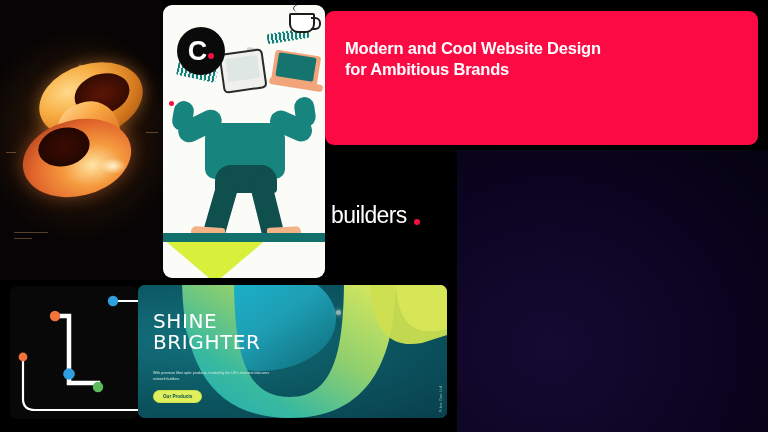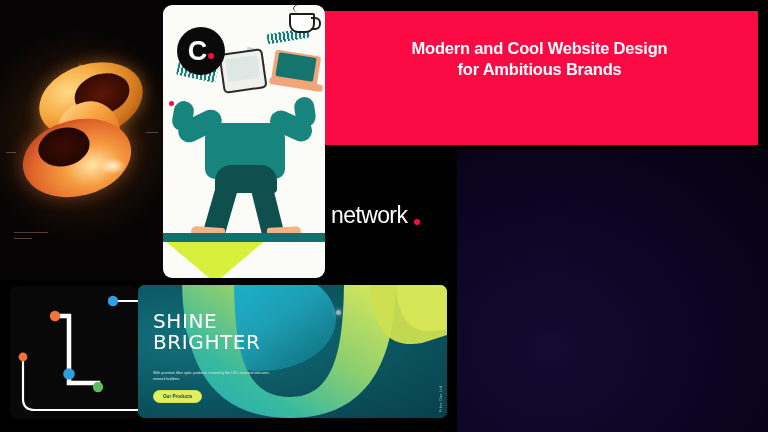--- a/index.html
+++ b/index.html
@@ -57,21 +57,21 @@
   .il-legL{position:absolute;left:48px;top:168px;width:22px;height:64px;background:#0f4f4d;transform:rotate(16deg);border-radius:6px;}
   .il-legR{position:absolute;left:92px;top:168px;width:22px;height:64px;background:#0f4f4d;transform:rotate(-14deg);border-radius:6px;}
   .il-hip{position:absolute;left:52px;top:160px;width:62px;height:28px;border-radius:16px 16px 4px 4px;background:#0f4f4d;}
   .il-shoeL{position:absolute;left:28px;top:222px;width:34px;height:11px;border-radius:5px 3px 3px 5px;background:#f2b387;transform:rotate(4deg);}
   .il-shoeR{position:absolute;left:104px;top:222px;width:34px;height:11px;border-radius:3px 5px 5px 3px;background:#f2b387;transform:rotate(-3deg);}
   .il-beam{position:absolute;left:0;top:228px;width:162px;height:9px;background:#12706c;}
   .il-light{position:absolute;left:30px;top:237px;width:0;height:0;border-left:22px solid transparent;border-right:22px solid transparent;
     border-top:41px solid #d8f03c;transform:scaleX(2.2);transform-origin:50% 0;}
 
   
-  .tile-red{position:absolute;left:325px;top:11px;width:433px;height:134px;border-radius:0;background:#fb0a44;text-align:center;}
+  .tile-red{position:absolute;left:325px;top:11px;width:433px;height:134px;border-radius:9px;background:#fb0a44;}
   .red-h{position:absolute;left:20px;top:27px;right:24px;color:#fff;font-size:16.5px;font-weight:700;
     line-height:1.30;letter-spacing:-0.2px;white-space:pre-line;}
 
   
   .tile-creative{position:absolute;left:325px;top:150px;width:120px;height:128px;background:#000;}
   .cre{position:absolute;left:6px;top:52px;color:#fff;font-size:23px;font-weight:500;letter-spacing:-0.6px;
     display:flex;align-items:flex-end;}
   .cre em{display:block;width:6px;height:6px;border-radius:50%;background:#f5103f;margin-left:7px;margin-bottom:4px;}
 
   
@@ -148,21 +148,21 @@
     </div>
   </div>
 
   <div class="tile-red">
     <div class="red-h">Modern and Cool Website Design
 for Ambitious Brands</div>
   </div>
 
   <div class="tile-creative">
     <div class="cre">
-      <span>network</span>
+      <span>builders</span>
       <em></em>
     </div>
   </div>
 
   <div class="tile-l">
     <svg width="128" height="133" viewBox="0 0 128 133">
       <path d="M44 30 L59 30 L59 97 L88 97" fill="none" stroke="#ffffff" stroke-width="4.5" stroke-linecap="square"></path>
       <path d="M13 71 L13 113 Q13 124 25 124 L128 124" fill="none" stroke="#ffffff" stroke-width="2.2" stroke-linecap="round"></path>
       <line x1="104" y1="15" x2="128" y2="15" stroke="#ffffff" stroke-width="2.2"></line>
       <circle cx="45" cy="30" r="5.2" fill="#f4733a"></circle>

